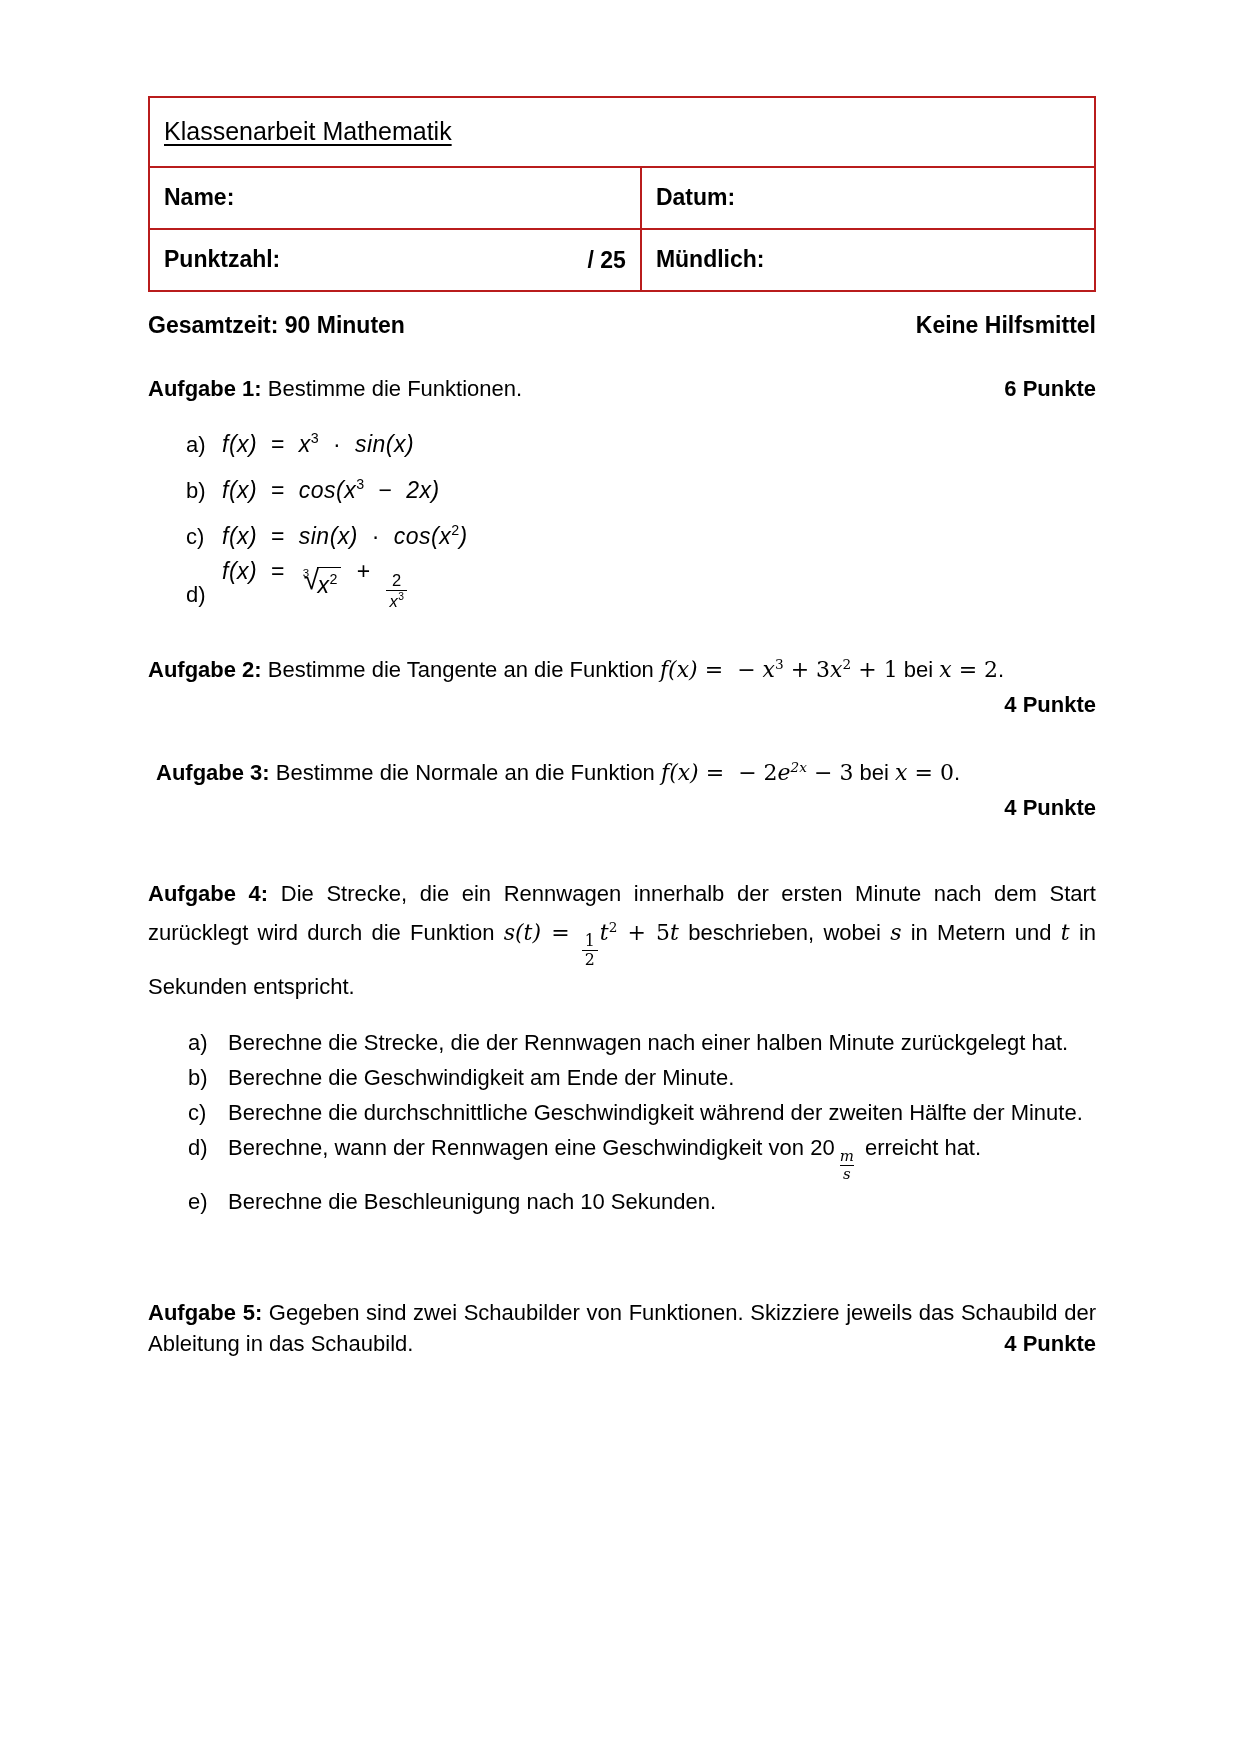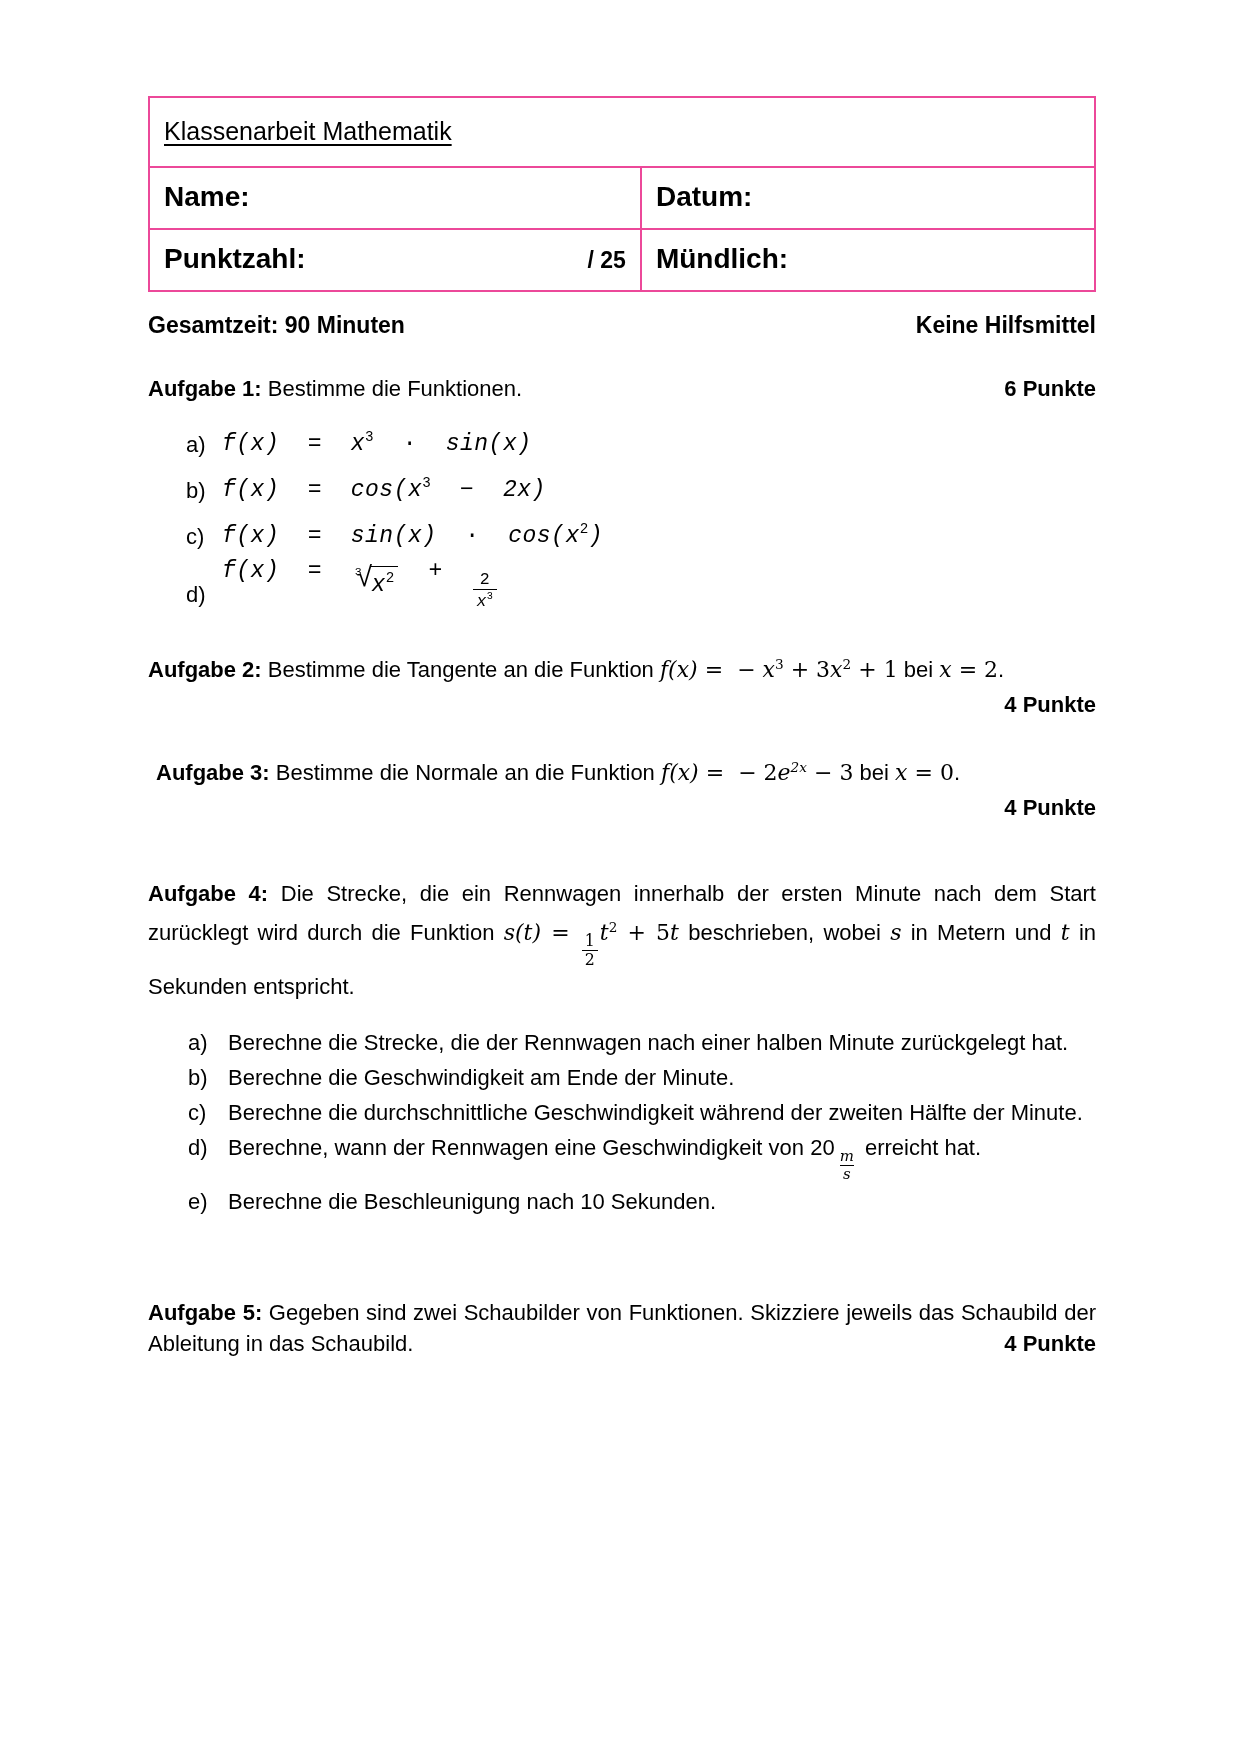--- a/index.html
+++ b/index.html
@@ -22,36 +22,36 @@
     width: 948px;
   }
 
   
   .header-table {
     border-collapse: collapse;
     width: 100%;
     table-layout: fixed;
   }
   .header-table td {
-    border: 2px solid #ec4899;
+    border: 2px solid #b91c1c;
     padding: 10px 14px 12px 14px;
     vertical-align: middle;
     font-size: 23px;
   }
   .title-cell {
     height: 46px;
   }
   .title-text {
     font-size: 25px;
     text-decoration: underline;
     text-underline-offset: 4px;
   }
   .lbl {
     font-weight: bold;
-    font-size: 28px;
+    font-size: 23px;
   }
   .row-cell { height: 38px; }
   .points-cell { position: relative; }
   .points-max {
     position: absolute;
     right: 14px;
     top: 50%;
     transform: translateY(-50%);
     font-weight: bold;
     font-size: 23px;
@@ -124,21 +124,21 @@
     margin-bottom: 16px;
     height: 30px;
   }
   .eq-label {
     font-size: 22px;
     width: 36px;
     font-family: "Liberation Sans", sans-serif;
     font-style: normal;
   }
   .eq-body {
-    font-family: Liberation Mono, monospace;
+    font-family: Liberation Sans, sans-serif;
     font-style: italic;
     font-size: 23px;
     white-space: nowrap;
     letter-spacing: 0.5px;
   }
 
   
   .frac {
     display: inline-flex;
     flex-direction: column;

